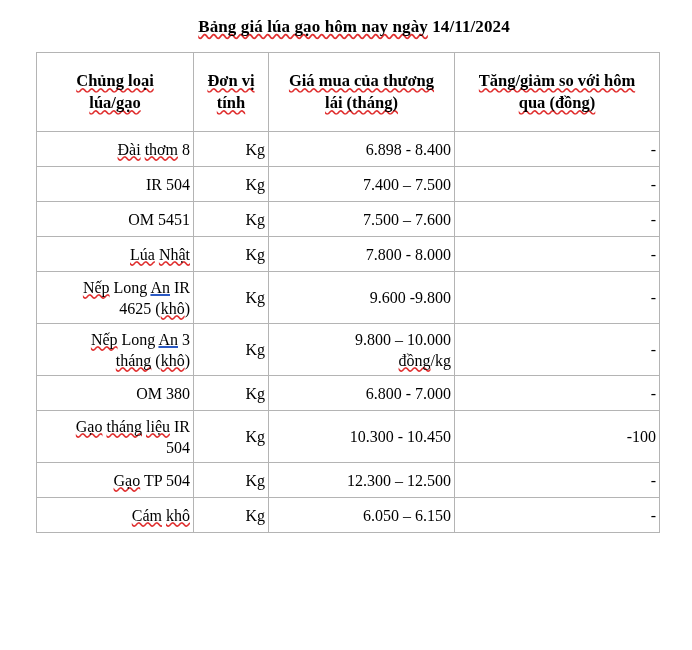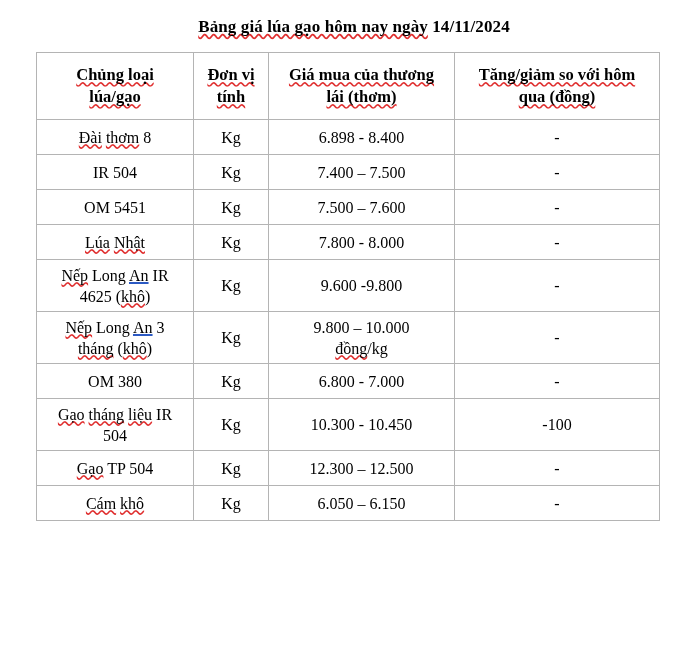--- a/index.html
+++ b/index.html
@@ -55,24 +55,25 @@
     vertical-align: middle;
     font-size: 16px;
     line-height: 21px;
     font-weight: normal;
   }
   table.price-table thead th {
     font-weight: bold;
     font-size: 16.5px;
     line-height: 22px;
     height: 62px;
-    padding: 2px 5px;
+    padding: 8px 5px;
   }
   table.price-table tbody td {
     height: 34px;
+    text-align: right;
   }
   table.price-table tbody tr.tall td {
     height: 51px;
   }
 
   
   col.c1 { width: 157px; }
   col.c2 { width: 75px; }
   col.c3 { width: 186px; }
   col.c4 { width: 205px; }
@@ -115,21 +116,21 @@
           <th>
             <span class="sq">Chủng loại</span><br>
             <span class="sq">lúa/gạo</span>
           </th>
           <th>
             <span class="sq">Đơn vị</span><br>
             <span class="sq">tính</span>
           </th>
           <th>
             <span class="sq">Giá mua của thương</span><br>
-            <span class="sq">lái (thơm)</span>
+            <span class="sq">lái (tháng)</span>
           </th>
           <th>
             <span class="sq">Tăng/giảm so với hôm</span><br>
             <span class="sq">qua (đồng)</span>
           </th>
         </tr>
       </thead>
       <tbody id="table-body">
           <tr>
             <td><span class="sq">Đài</span> <span class="sq">thơm</span> 8</td>

